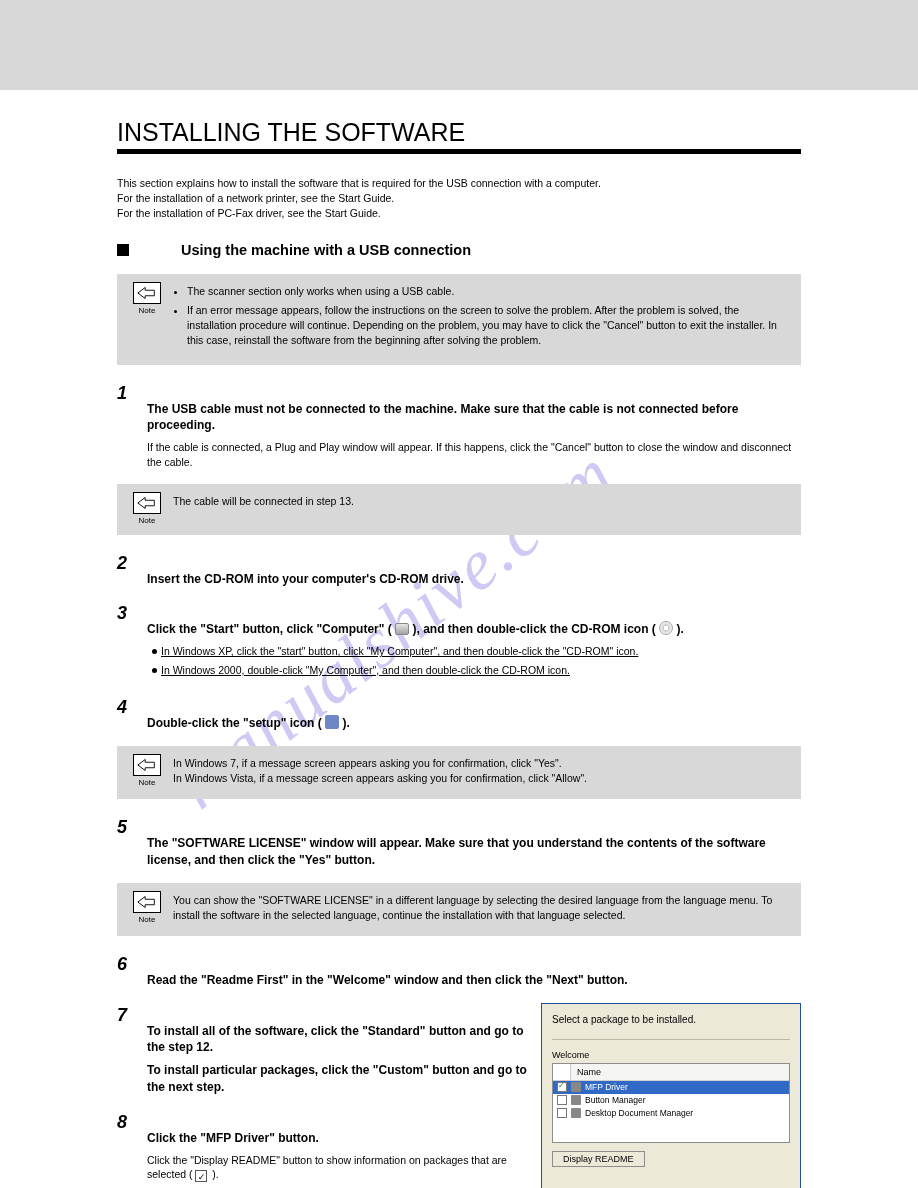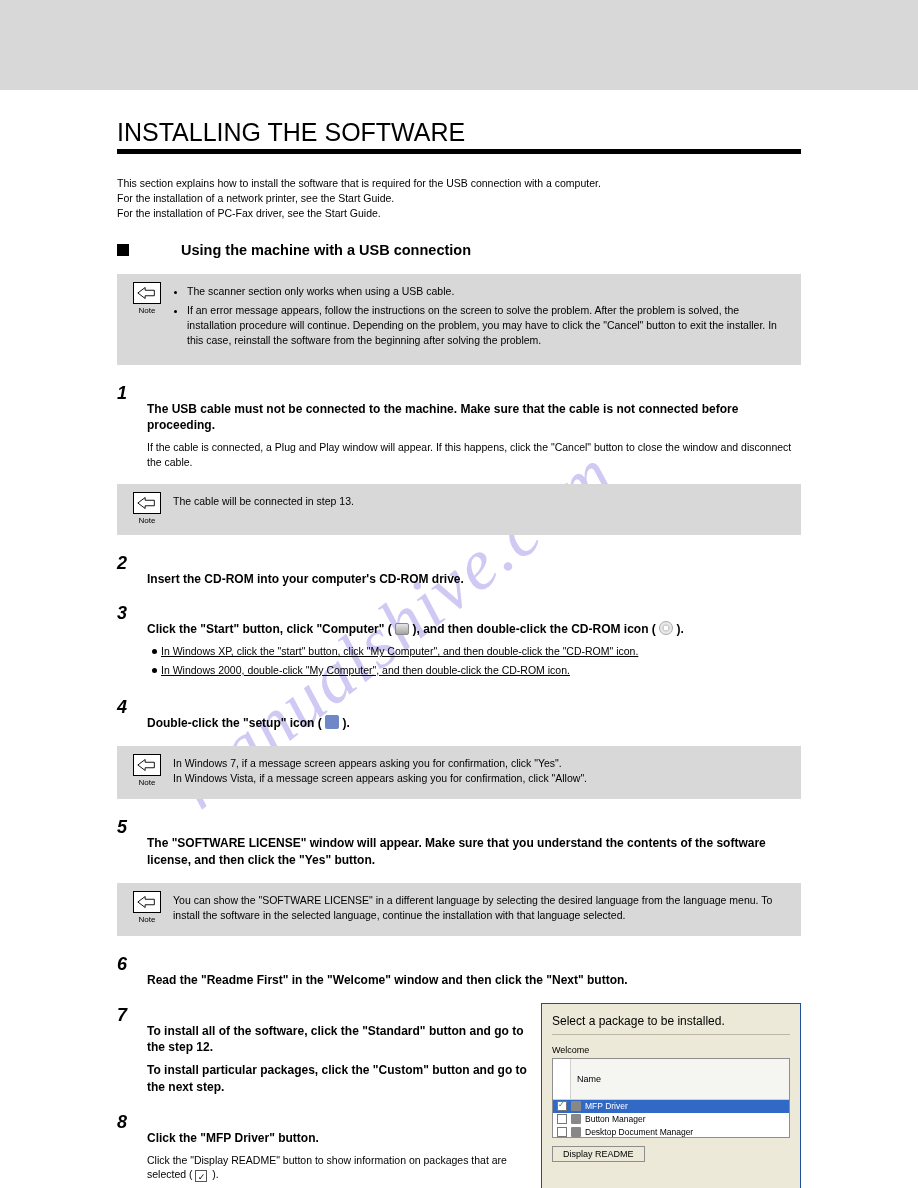--- a/index.html
+++ b/index.html
@@ -36,27 +36,27 @@
   .inline-icon.computer { background: linear-gradient(#e6e6e6,#a3a3a3); border: 1px solid #888; border-radius: 2px; width: 14px; height: 12px; }
   .inline-icon.cdrom { border-radius: 50%; background: radial-gradient(circle,#fff 25%,#c5c5c5 26%,#eee 60%,#ccc 100%); width: 14px; height: 14px; border: 1px solid #aaa; }
   .inline-icon.setup { width: 14px; height: 14px; background: #6f87c7; border-radius: 2px; }
   .two-col { display: flex; align-items: flex-start; }
   .two-col .left { flex: 1; padding-right: 12px; }
   .two-col .right { width: 260px; flex: 0 0 260px; }
   .dialog { border: 1px solid #1f4f9a; font-size: 9px; color: #000; }
   .dialog-title { background: linear-gradient(#3b7dd8,#2560b4); color: #fff; padding: 3px 6px; display: flex; justify-content: space-between; align-items: center; font-weight: bold; font-size: 10px; }
   .dlg-close { width: 14px; height: 14px; background: #e77; color: #fff; display: flex; align-items: center; justify-content: center; border: 1px solid #c55; font-size: 8px; font-weight: bold; }
   .dialog-body { background: #ece9d8; padding: 10px; }
-  .dlg-instr { font-size: 12px; margin-bottom: 6px; }
+  .dlg-instr { font-size: 10px; margin-bottom: 14px; }
   .dlg-rule { height: 1px; background: #bdb8a5; margin: 6px 0 10px 0; }
   .pkg-label { font-size: 9px; margin-bottom: 3px; }
   .pkg-box { border: 1px solid #8e8e8e; background: #fff; height: 80px; overflow: hidden; }
   .pkg-head { display: flex; font-size: 9px; border-bottom: 1px solid #cfcfcf; }
   .pkg-head .c1 { width: 18px; border-right: 1px solid #cfcfcf; }
-  .pkg-head .c2 { flex: 1; padding: 15px 6px; background: #f5f5f2; }
+  .pkg-head .c2 { flex: 1; padding: 3px 6px; background: #f5f5f2; }
   .pkg-row { display: flex; align-items: center; font-size: 8.5px; height: 13px; padding-left: 4px; }
   .pkg-row.sel { background: #3169c6; color: #fff; }
   .pkg-chk { width: 10px; height: 10px; border: 1px solid #777; background: #fff; margin-right: 4px; flex: 0 0 10px; }
   .pkg-chk.checked::after { content: "✓"; font-size: 8px; color: #1a8f1a; position: relative; top: -3px; left: 0; }
   .pkg-icn { width: 10px; height: 10px; background: #888; margin-right: 4px; flex: 0 0 10px; border-radius: 1px; }
   .dlg-readme { margin-top: 8px; }
   .dlg-readme button { font-size: 9px; padding: 2px 10px; background: #ece9d8; border: 1px solid #8e8e8e; }
   .dlg-btns { display: flex; justify-content: flex-end; gap: 6px; margin-top: 28px; }
   .dlg-btns button { font-size: 9px; padding: 2px 14px; background: #ece9d8; border: 1px solid #8e8e8e; }
   .dlg-btns button.def { border: 1px solid #2a63bd; box-shadow: 0 0 0 1px #8eb2e9 inset; }

